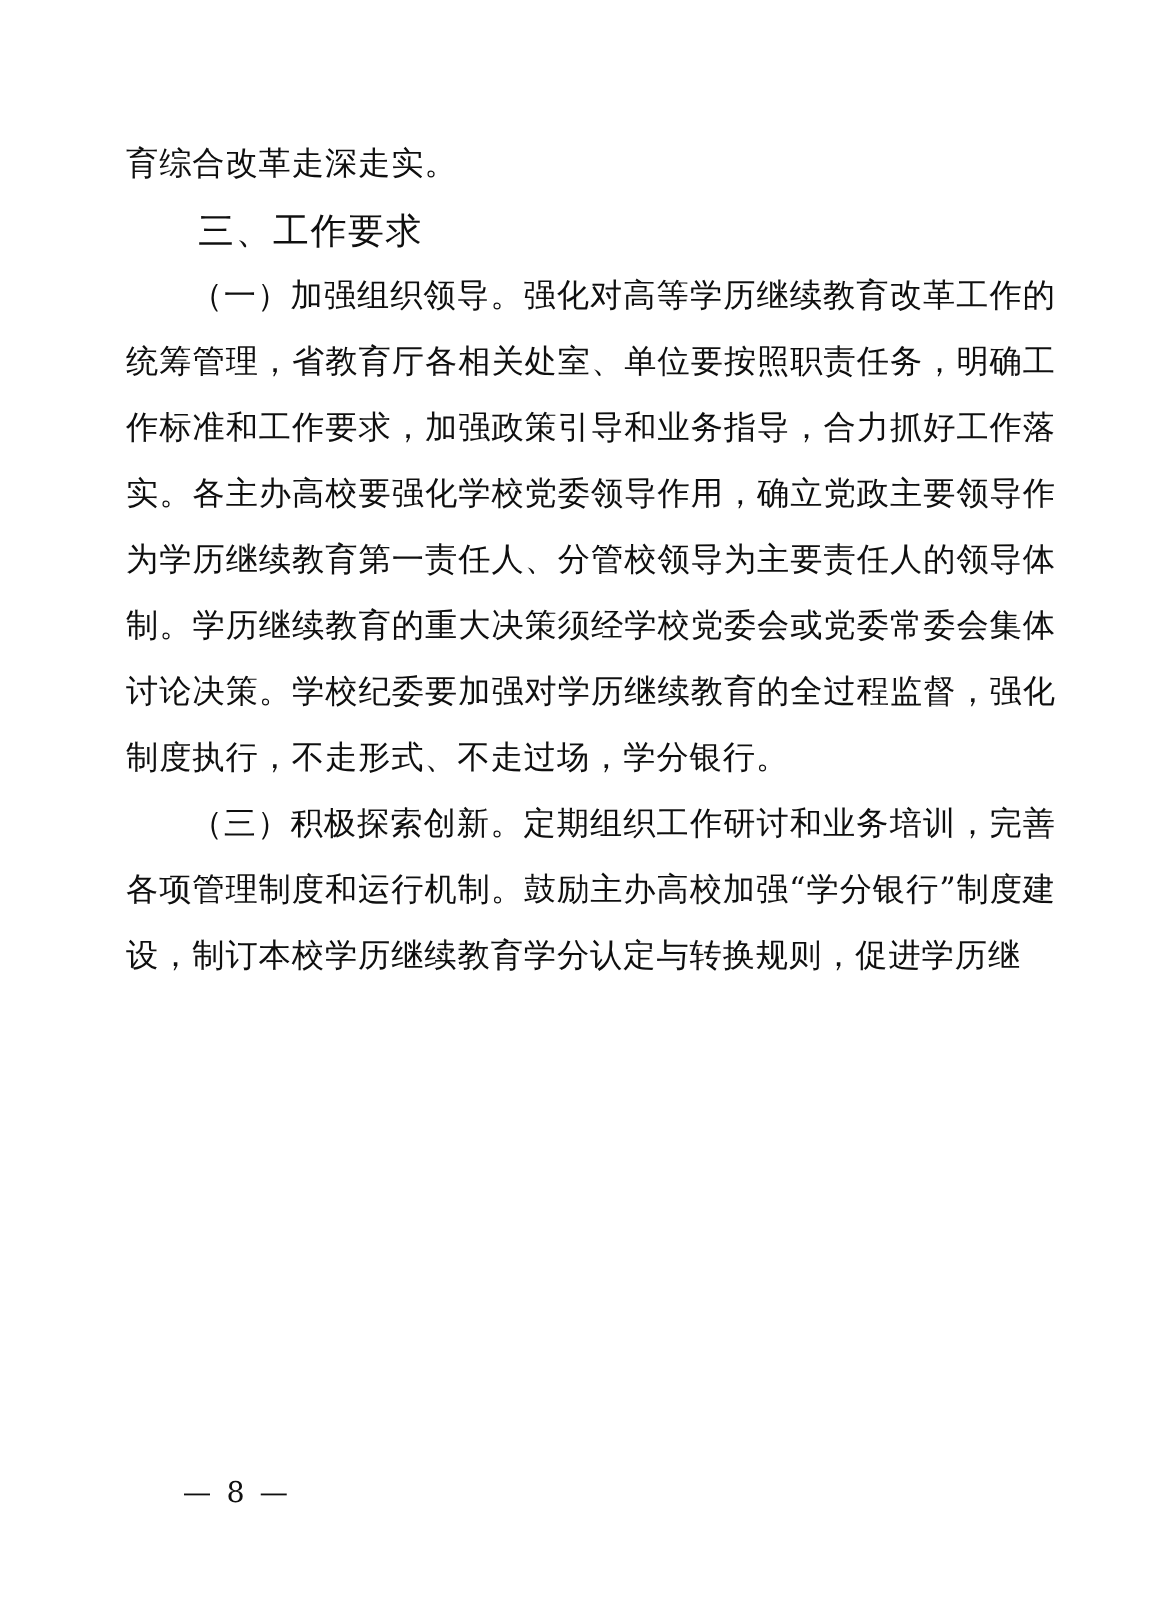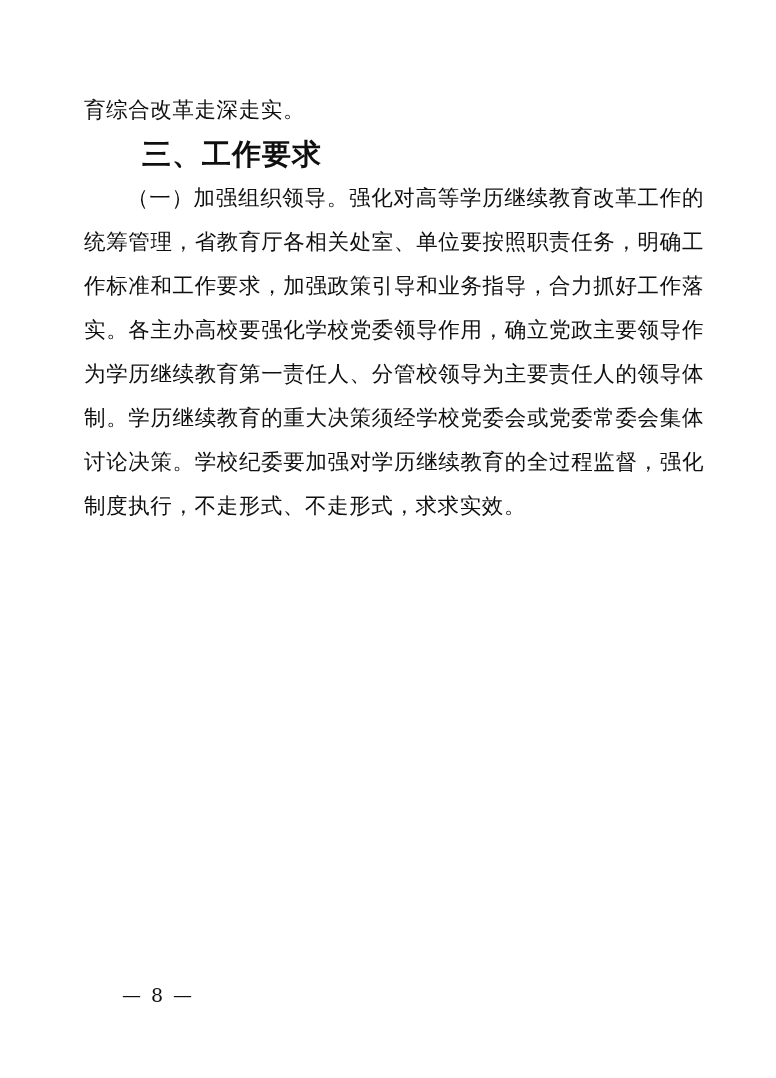--- a/index.html
+++ b/index.html
@@ -24,23 +24,23 @@
   }
   .line-start {
     font-size: 21.5px;
     line-height: 44px;
     letter-spacing: 0.6px;
     text-align: justify;
     text-align-last: left;
     margin: 0;
   }
   .section-heading {
-    font-size: 29px;
+    font-size: 24px;
     line-height: 44px;
-    font-weight: bold;
+    font-weight: normal;
     letter-spacing: 1px;
     margin: 0;
     text-indent: 2em;
   }
   .para {
     font-size: 21.5px;
     line-height: 44px;
     letter-spacing: 0.6px;
     margin: 0;
     text-indent: 2em;
@@ -66,21 +66,22 @@
 </style>
 </head>
 <body>
 
 <div class="page">
 
   <p class="line-start">育综合改革走深走实。</p>
 
   <h2 class="section-heading">三、工作要求</h2>
 
-  <p class="para">（一）加强组织领导。强化对高等学历继续教育改革工作的统筹管理，省教育厅各相关处室、单位要按照职责任务，明确工作标准和工作要求，加强政策引导和业务指导，合力抓好工作落实。各主办高校要强化学校党委领导作用，确立党政主要领导作为学历继续教育第一责任人、分管校领导为主要责任人的领导体制。学历继续教育的重大决策须经学校党委会或党委常委会集体讨论决策。学校纪委要加强对学历继续教育的全过程监督，强化制度执行，不走形式、不走形式，求求实效。</p>
+  <p class="para">（一）加强组织领导。强化对高等学历继续教育改革工作的统筹管理，省教育厅各相关处室、单位要按照职责任务，明确工作标准和工作要求，加强政策引导和业务指导，合力抓好工作落实。各主办高校要强化学校党委领导作用，确立党政主要领导作为学历继续教育第一责任人、分管校领导为主要责任人的领导体制。学历继续教育的重大决策须经学校党委会或党委常委会集体讨论决策。学校纪委要加强对学历继续教育的全过程监督，强化制度执行，不走形式、不走过场，学分银行。</p>
 
 
+  <p class="para">（三）积极探索创新。定期组织工作研讨和业务培训，完善各项管理制度和运行机制。鼓励主办高校加强“学分银行”制度建设，制订本校学历继续教育学分认定与转换规则，促进学历继</p>
 
   <div class="footer">
     <span class="footer-inner">— 8 —</span>
   </div>
 
 </div>
 
 </body></html>

